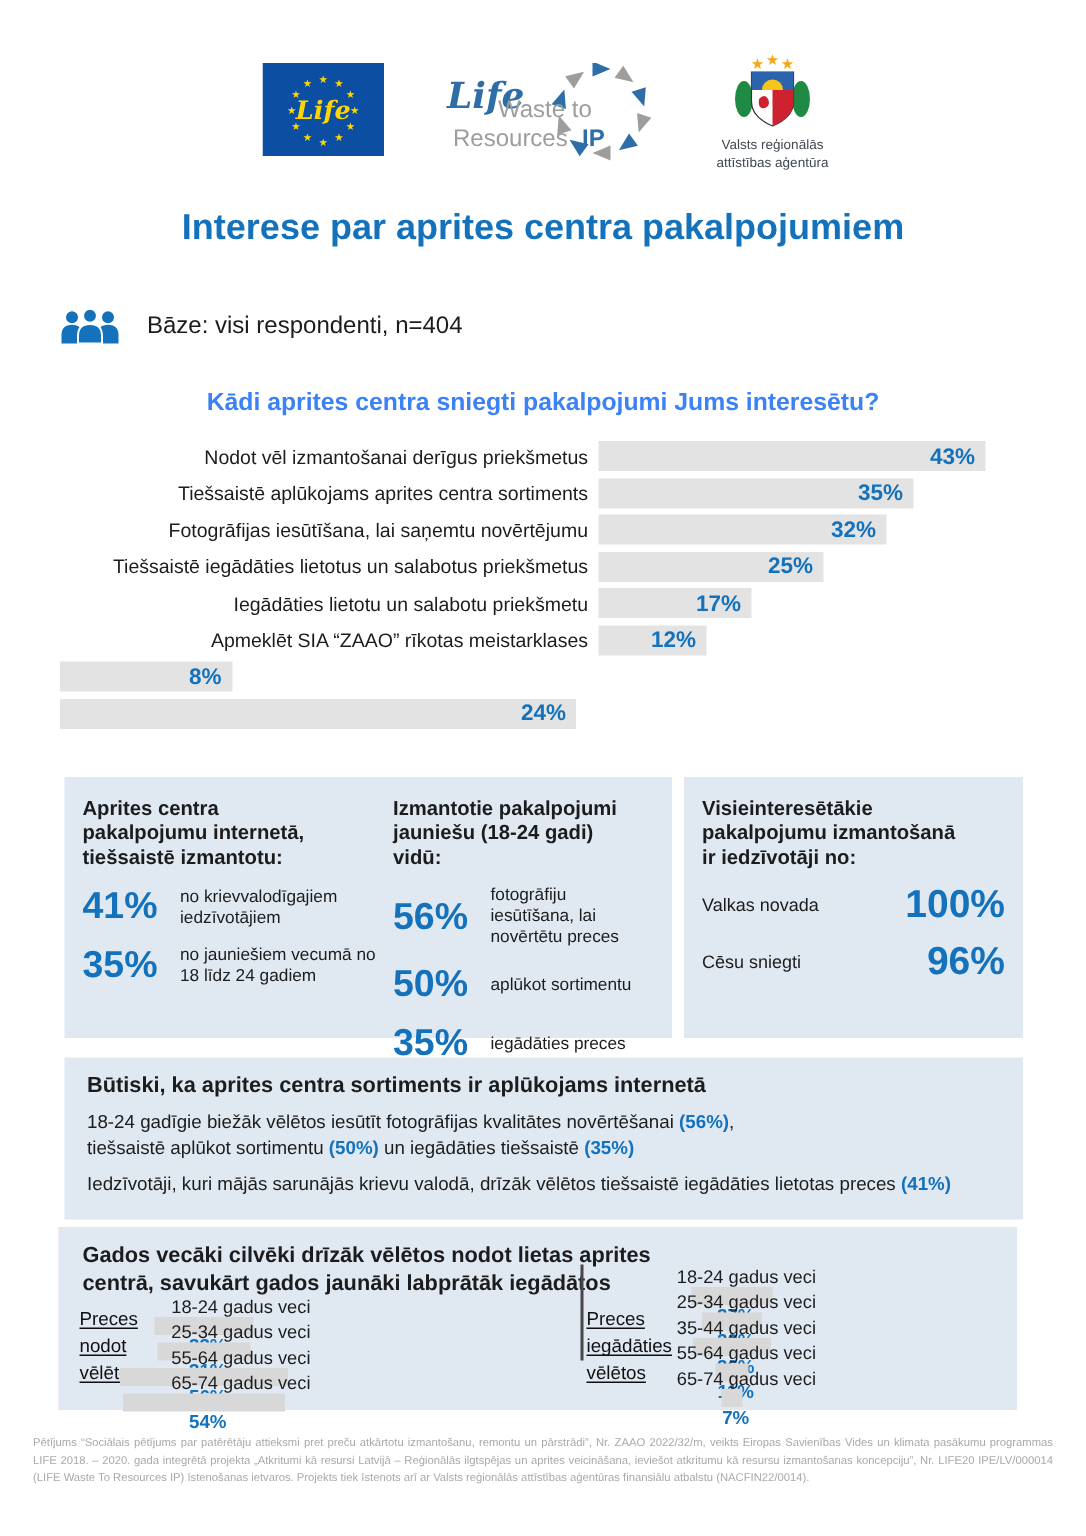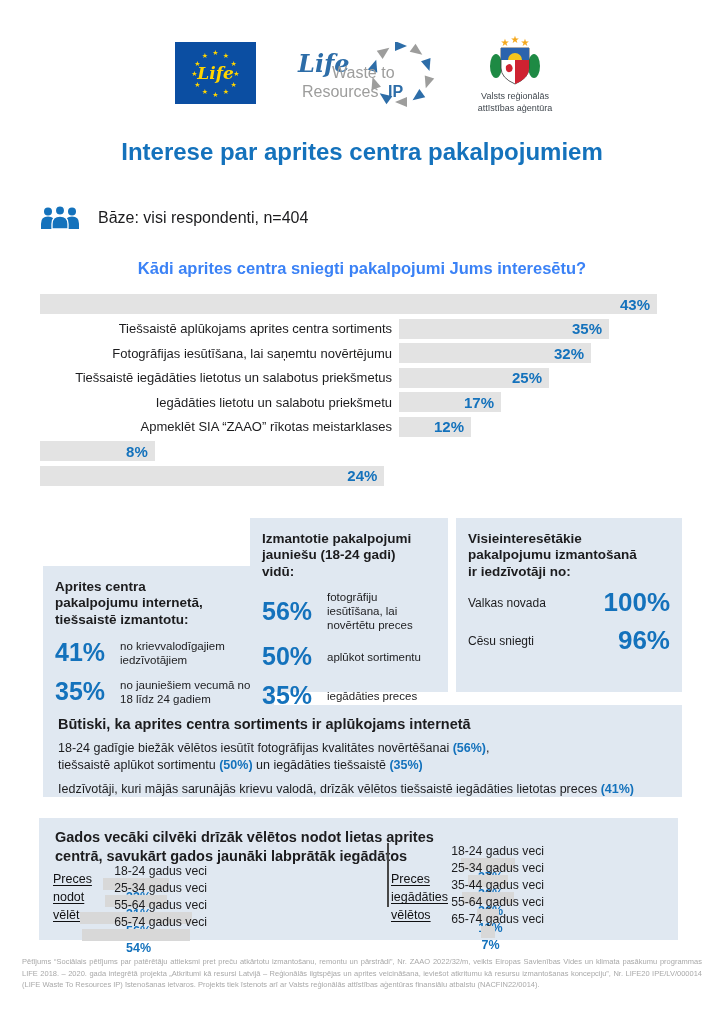--- a/index.html
+++ b/index.html
@@ -31,32 +31,32 @@
   
   .main-chart{position:absolute;top:294px;left:40px;width:617px;display:flex;flex-direction:column;gap:4px;}
   .m-row{display:flex;align-items:center;height:20.5px;}
   .m-label{width:352px;flex:none;text-align:right;font-size:13px;padding-right:7px;white-space:nowrap;}
   .m-area{flex:1;height:20px;position:relative;}
   .m-bar{height:100%;background:var(--bar);display:flex;align-items:center;justify-content:flex-end;
     padding-right:7px;box-sizing:border-box;}
   .m-pct{font-size:15px;font-weight:bold;color:var(--accent);white-space:nowrap;}
   
   .box{position:absolute;top:518px;height:174px;background:var(--panel);box-sizing:border-box;padding:13px 12px;}
-  #box1{left:43px;width:231px;margin-top:48px;}
+  #box1{left:43px;width:231px;}
   #box2{left:250px;width:198px;}
   #box3{left:456px;width:226px;}
   .box-title{font-size:13.5px;font-weight:bold;line-height:1.22;white-space:pre-line;margin:0;}
   .stat{display:flex;align-items:center;gap:9px;margin-top:10px;}
   .stat-val{font-size:25px;font-weight:bold;color:var(--accent);flex:none;min-width:56px;}
   .stat-label{font-size:11.5px;line-height:1.22;}
   .region{display:flex;align-items:center;justify-content:space-between;margin-top:7px;}
   .region-label{font-size:12px;line-height:1.2;width:92px;}
   .region-val{font-size:26px;font-weight:bold;color:var(--accent);}
   
-  .highlight{position:absolute;left:43px;top:705px;width:639px;height:92px;background:var(--panel);
+  .highlight{position:absolute;left:43px;top:705px;width:639px;height:108px;background:var(--panel);
     box-sizing:border-box;padding:11px 15px;}
   .hl-title{font-size:14.5px;font-weight:bold;margin:0;}
   .hl-p{font-size:12.5px;line-height:1.32;margin:8px 0 0 0;white-space:pre-line;}
   .pct{color:var(--accent);font-weight:bold;}
   
   .bottom{position:absolute;left:39px;top:818px;width:639px;height:122px;background:var(--panel);box-sizing:border-box;}
   .bt-title{position:absolute;left:16px;top:10px;font-size:14.5px;font-weight:bold;line-height:1.3;
     white-space:pre-line;margin:0;}
   .group-label{position:absolute;font-size:12.5px;line-height:1.45;color:#101012;}
   .gword{text-decoration:underline;text-underline-offset:2px;}
@@ -155,20 +155,21 @@
         <path d="M12 24 v-5 q0 -8 8 -8 q8 0 8 8 v5 Z" stroke="#fff" stroke-width="1.3"></path>
       </g>
     </svg>
     <span class="base-text">Bāze: visi respondenti, n=404</span>
   </div>
 
   <h2 class="question">Kādi aprites centra sniegti pakalpojumi Jums interesētu?</h2>
 
   <div class="main-chart" id="main-chart">
       <div class="m-row">
+        <div class="m-label">Nodot vēl izmantošanai derīgus priekšmetus</div>
         <div class="m-area">
           <div class="m-bar" style="width: 100%;">
             <span class="m-pct">43%</span>
           </div>
         </div>
       </div>
       <div class="m-row">
         <div class="m-label">Tiešsaistē aplūkojams aprites centra sortiments</div>
         <div class="m-area">
           <div class="m-bar" style="width: 81.4%;">

